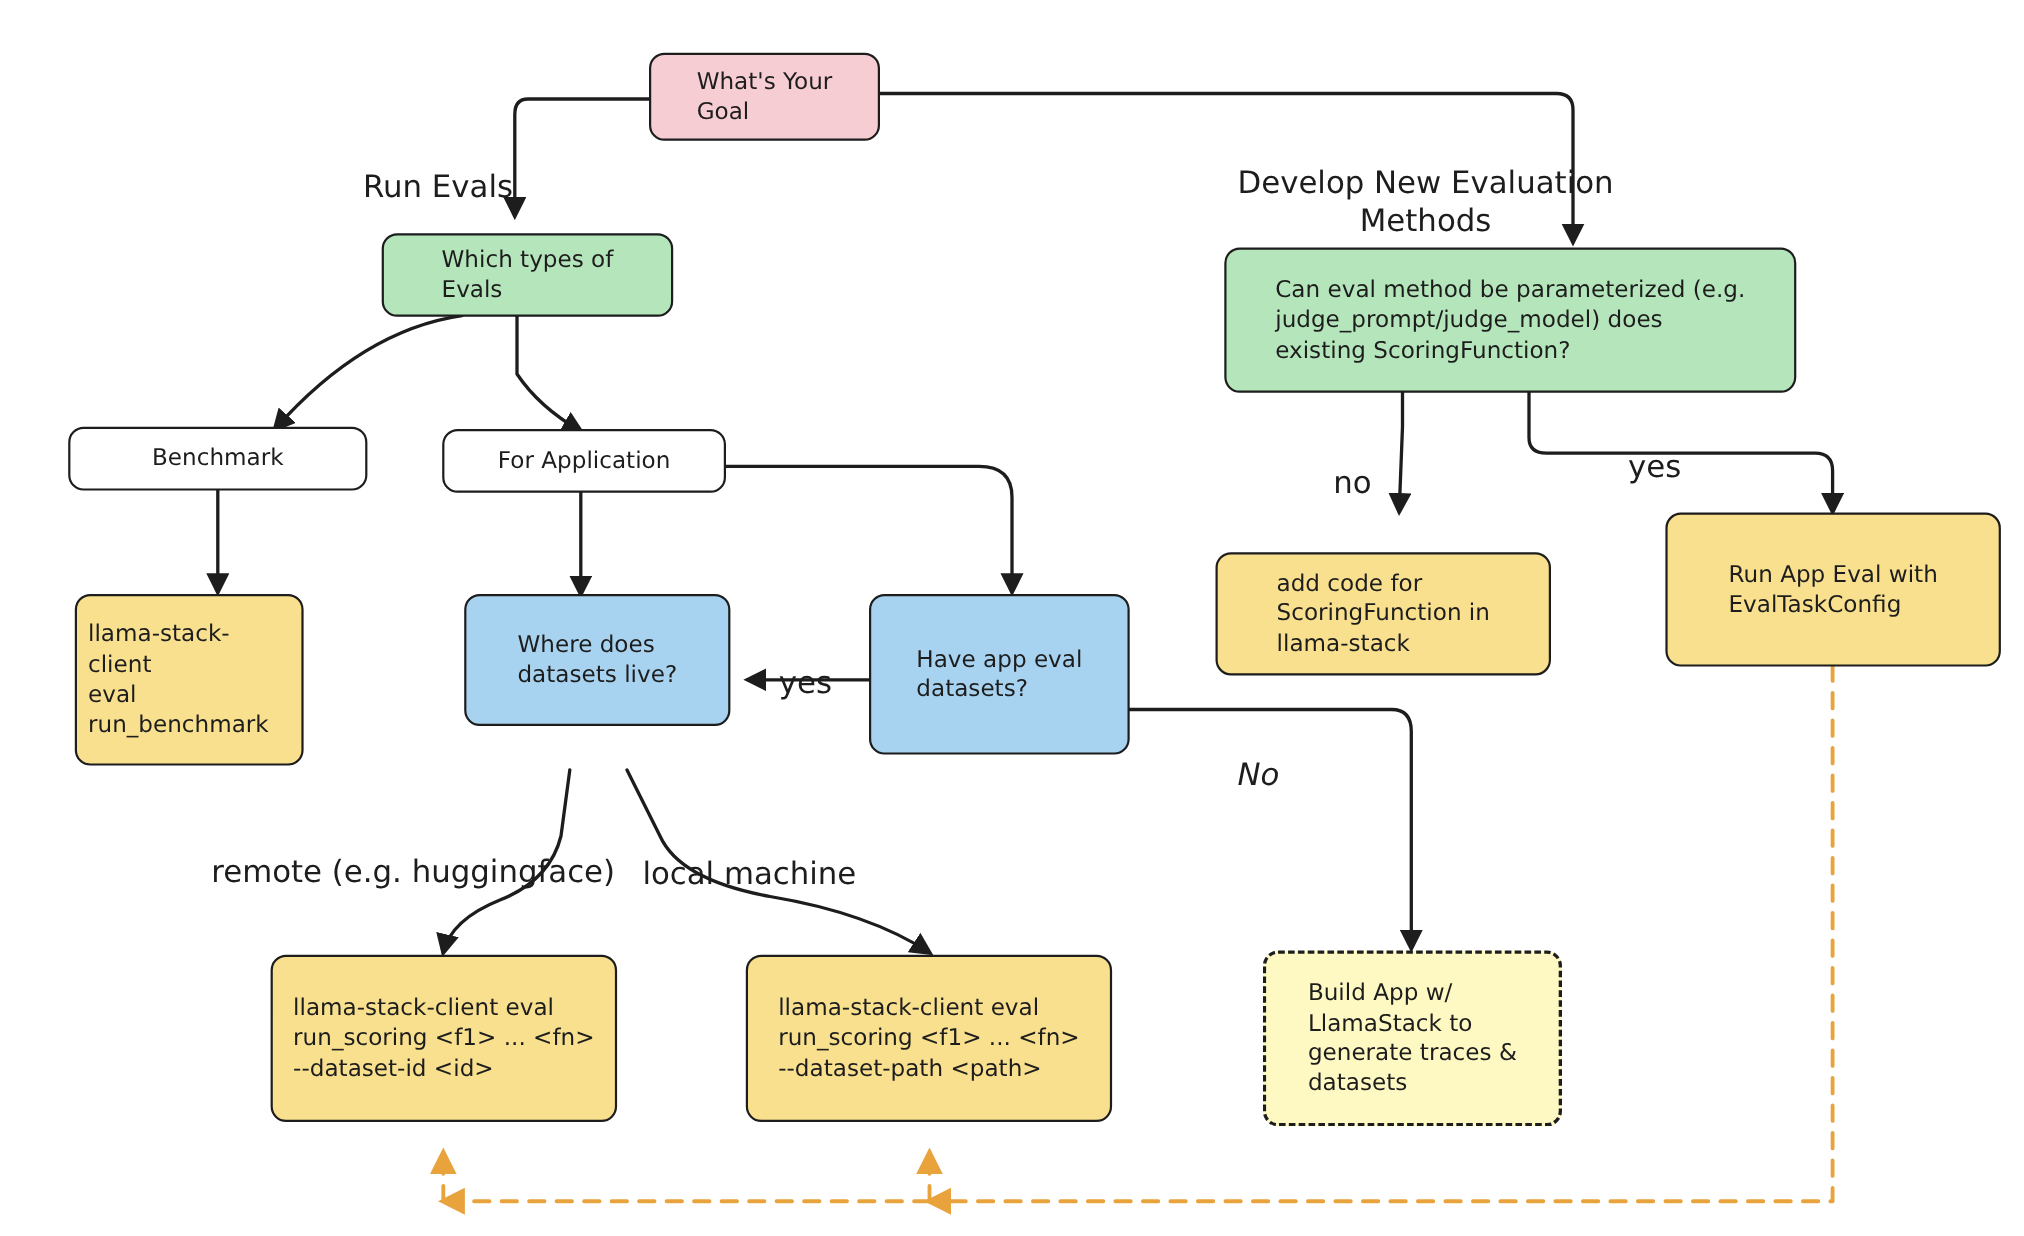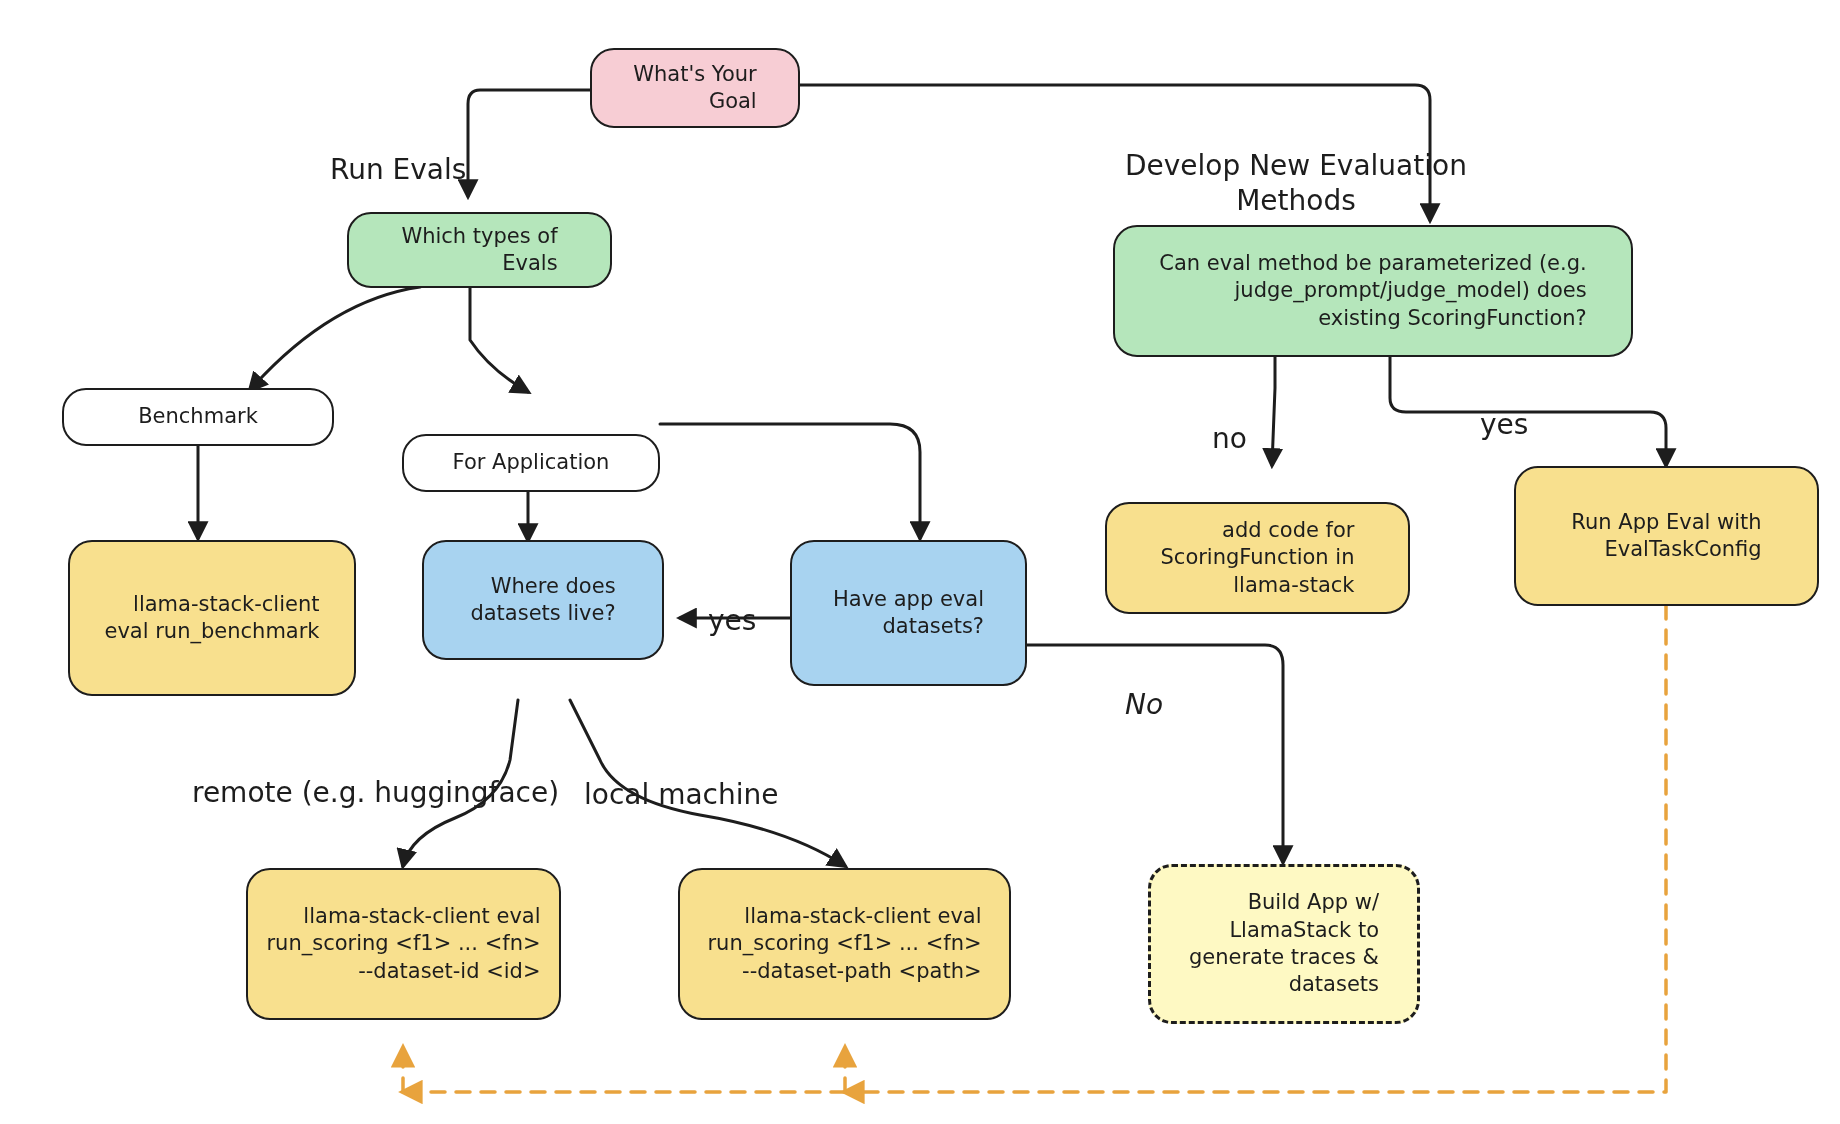--- a/index.html
+++ b/index.html
@@ -24,23 +24,23 @@
     width: 1840px;
     height: 1124px;
     pointer-events: none;
   }
   .node {
     position: absolute;
     box-sizing: border-box;
     display: flex;
     align-items: center;
     justify-content: center;
-    text-align: right;
+    text-align: left;
     border: 2.5px solid #1d1d1d;
-    border-radius: 24px;
+    border-radius: 14px;
     font-size: 21px;
     line-height: 1.3;
     color: #1d1d1d;
     padding: 6px 10px;
     white-space: pre-line;
   }
   .n-pink   { background: #f7cdd4; }
   .n-green  { background: #b5e6bb; }
   .n-white  { background: #ffffff; }
   .n-yellow { background: #f8e08e; }
@@ -123,36 +123,36 @@
   <div class="node n-green" style="left:1113px; top:225px; width:520px; height:132px;">
     <span>Can eval method be parameterized (e.g.
 judge_prompt/judge_model) does
 existing ScoringFunction?</span>
   </div>
 
   <div class="node n-white" style="left:62px; top:388px; width:272px; height:58px;">
     <span>Benchmark</span>
   </div>
 
-  <div class="node n-white" style="left:402px; top:390px; width:258px; height:58px;margin-top:44px;">
+  <div class="node n-white" style="left:402px; top:390px; width:258px; height:58px;">
     <span>For Application</span>
   </div>
 
   <div class="node n-yellow" style="left:1105px; top:466px; width:305px; height:112px;margin-top:36px;">
     <span>add code for
 ScoringFunction in
 llama-stack</span>
   </div>
 
   <div class="node n-yellow" style="left:1514px; top:466px; width:305px; height:140px;">
     <span>Run App Eval with
 EvalTaskConfig</span>
   </div>
 
-  <div class="node n-yellow" style="left:68px; top:540px; width:288px; height:156px;">
+  <div class="node n-yellow" style="left:68px; top:540px; width:208px; height:156px;">
     <span>llama-stack-client
 eval run_benchmark</span>
   </div>
 
   <div class="node n-blue" style="left:422px; top:540px; width:242px; height:120px;">
     <span>Where does
 datasets live?</span>
   </div>
 
   <div class="node n-blue" style="left:790px; top:540px; width:237px; height:146px;">

